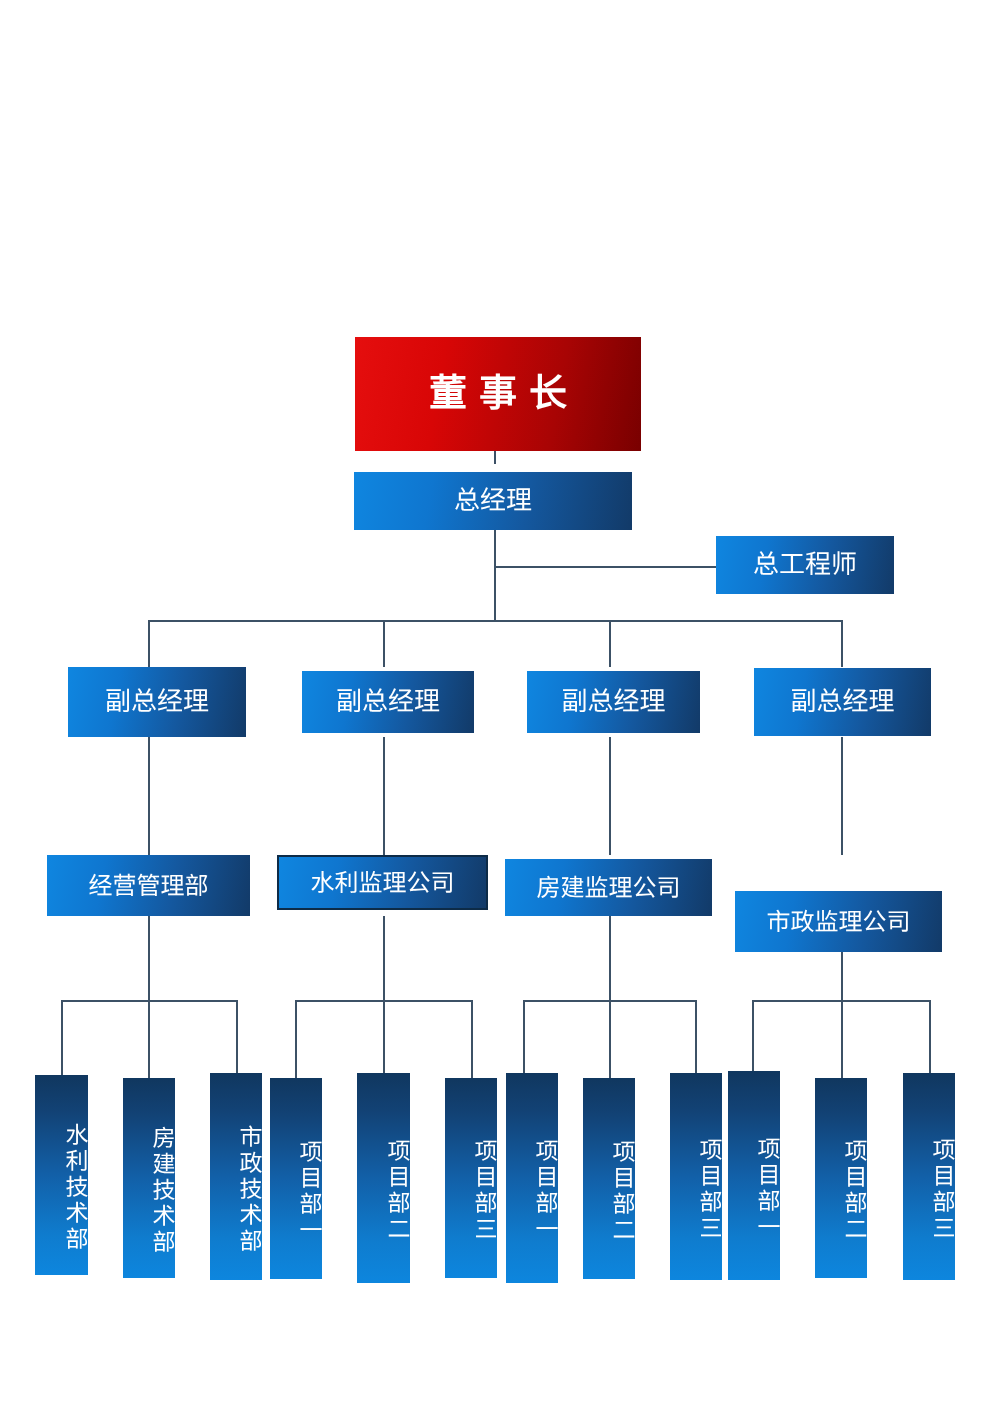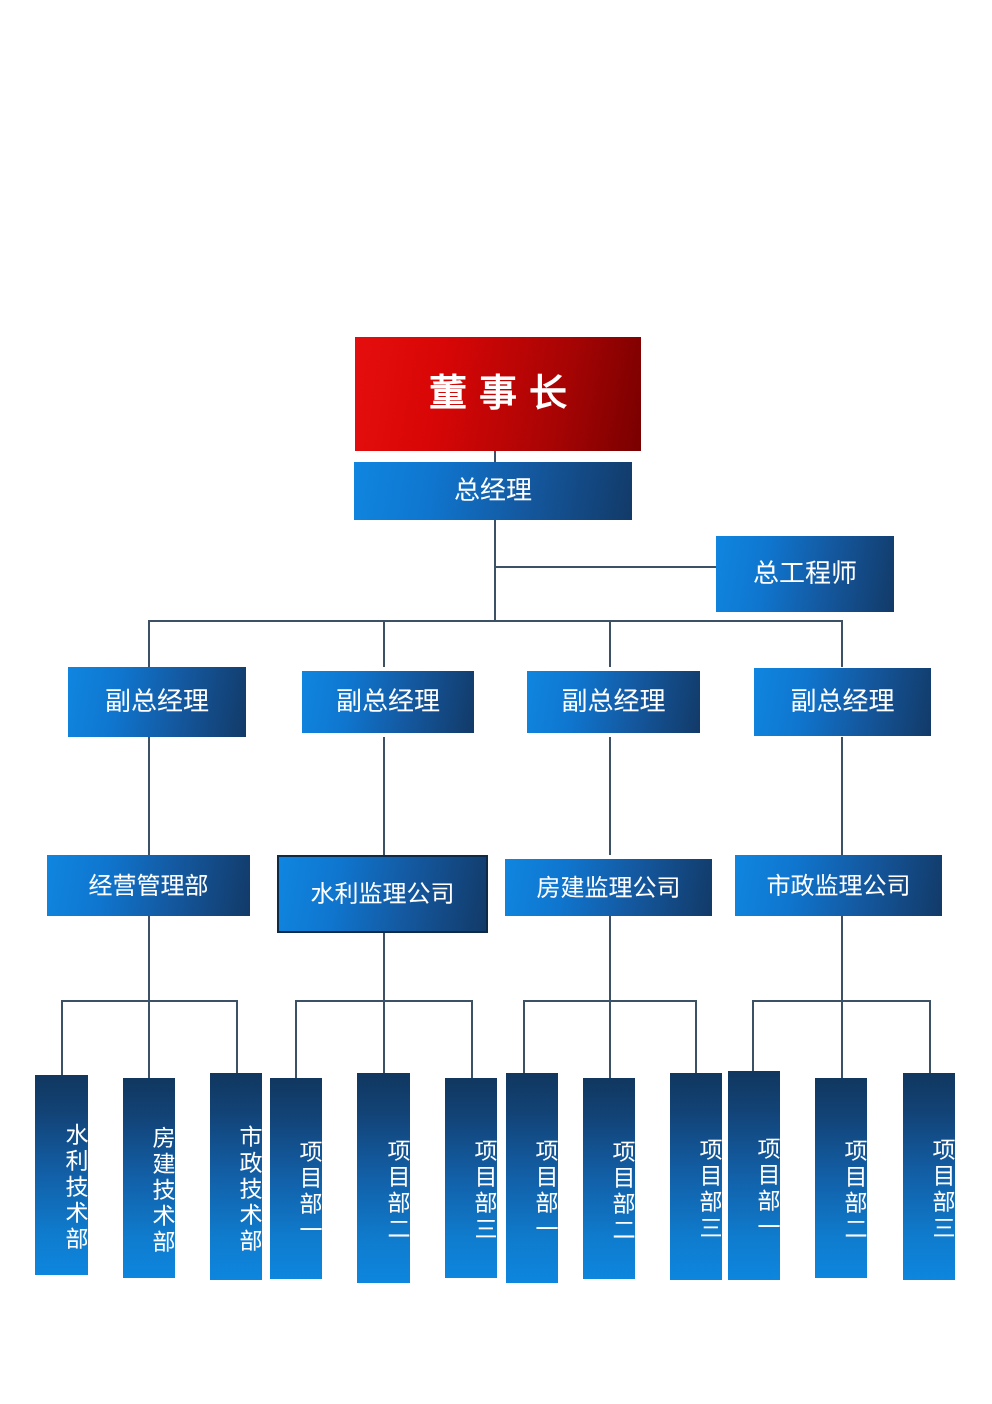--- a/index.html
+++ b/index.html
@@ -119,39 +119,39 @@
   <div class="ln v" style="left:695px;top:1000px;height:78px;"></div>
 
   <div class="ln v" style="left:841px;top:916px;height:85px;"></div>
   <div class="ln h" style="left:752px;top:1000px;width:177px;"></div>
   <div class="ln v" style="left:752px;top:1000px;height:78px;"></div>
   <div class="ln v" style="left:841px;top:1000px;height:78px;"></div>
   <div class="ln v" style="left:929px;top:1000px;height:78px;"></div>
 
   <div class="node h-red" style="left:355px;top:293px;width:286px;height:114px;">董事长</div>
 
-  <div class="node h-blue" style="left:354px;top:462px;width:278px;height:58px;">总经理</div>
+  <div class="node h-blue" style="left:354px;top:472px;width:278px;height:58px;">总经理</div>
 
-  <div class="node h-blue" style="left:716px;top:536px;width:178px;height:76px;">总工程师</div>
+  <div class="node h-blue" style="left:716px;top:536px;width:178px;height:58px;">总工程师</div>
 
   <div class="node h-blue" style="left:68px;top:667px;width:178px;height:70px;">副总经理</div>
 
   <div class="node h-blue" style="left:302px;top:671px;width:172px;height:62px;">副总经理</div>
 
   <div class="node h-blue" style="left:527px;top:671px;width:173px;height:62px;">副总经理</div>
 
   <div class="node h-blue" style="left:754px;top:668px;width:177px;height:68px;">副总经理</div>
 
   <div class="node h-blue sm" style="left:47px;top:855px;width:203px;height:61px;">经营管理部</div>
 
-  <div class="node h-blue sm outlined" style="left:277px;top:855px;width:211px;height:78px;">水利监理公司</div>
+  <div class="node h-blue sm outlined" style="left:277px;top:855px;width:211px;height:55px;">水利监理公司</div>
 
   <div class="node h-blue sm" style="left:505px;top:859px;width:207px;height:57px;">房建监理公司</div>
 
-  <div class="node h-blue sm" style="left:735px;top:855px;width:207px;height:61px;">市政监理公司</div>
+  <div class="node h-blue sm" style="left:735px;top:891px;width:207px;height:61px;">市政监理公司</div>
 
   <div class="node v-blue" style="left:35px;top:1075px;width:53px;height:200px;">水利技术部</div>
   <div class="node v-blue" style="left:123px;top:1078px;width:52px;height:200px;">房建技术部</div>
   <div class="node v-blue" style="left:210px;top:1073px;width:52px;height:207px;">市政技术部</div>
 
   <div class="node v-blue" style="left:270px;top:1078px;width:52px;height:201px;">项目部一</div>
   <div class="node v-blue" style="left:357px;top:1073px;width:53px;height:210px;">项目部二</div>
   <div class="node v-blue" style="left:445px;top:1078px;width:52px;height:200px;">项目部三</div>
 
   <div class="node v-blue" style="left:506px;top:1073px;width:52px;height:210px;">项目部一</div>

